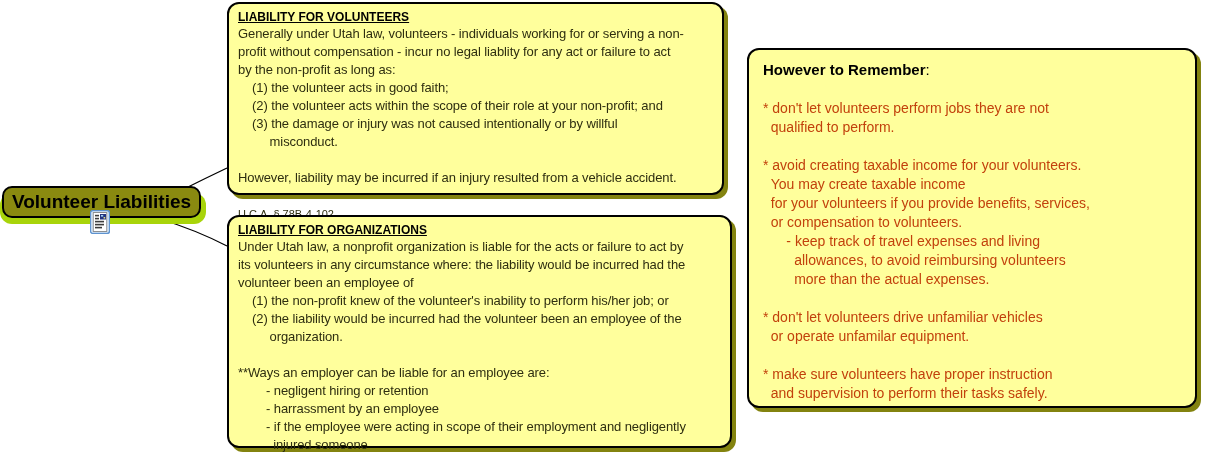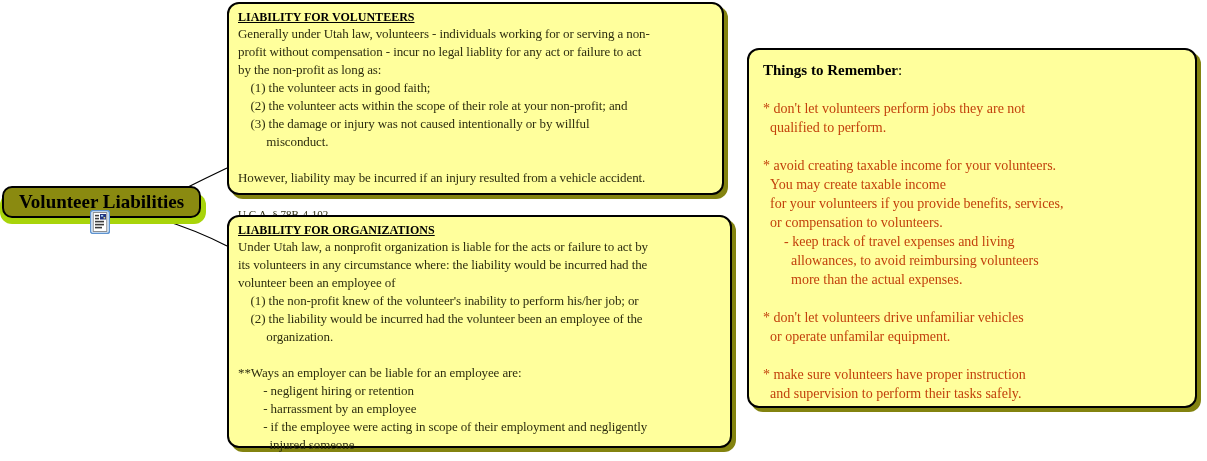--- a/index.html
+++ b/index.html
@@ -1,21 +1,21 @@
 <!DOCTYPE html>
 <html style="--root-fill: #8a8a10; --root-glow: #a8d40a; --box-fill: #ffff9c; --box-border: #000000; --box-shadow: #83830f; --connector: #000000;"><head>
 <meta charset="utf-8">
 <style>
   html, body { margin: 0; padding: 0; background: #ffffff; }
   .canvas {
     position: relative;
     width: 1207px;
     height: 461px;
     background: #ffffff;
-    font-family: Liberation Serif, serif;
+    font-family: Liberation Sans, sans-serif;
     overflow: hidden;
   }
 
   svg.connectors { position: absolute; left: 0; top: 0; }
   svg.connectors path {
     fill: none;
     stroke: var(--connector, #000);
     stroke-width: 1.3;
   }
 
@@ -114,21 +114,21 @@
 
 **Ways an employer can be liable for an employee are:
         - negligent hiring or retention
         - harrassment by an employee
         - if the employee were acting in scope of their employment and negligently
           injured someone</div>
     <div class="box-citation">U.C.A. § 78B-4-103</div>
   </div>
 
   <div class="ybox" id="box-reminders">
-    <div class="rem-title-line"><span class="rem-title">Things to Remember</span><span class="rem-colon">:</span></div>
+    <div class="rem-title-line"><span class="rem-title">However to Remember</span><span class="rem-colon">:</span></div>
     <div class="rem-body">* don't let volunteers perform jobs they are not
   qualified to perform.
 
 * avoid creating taxable income for your volunteers.
   You may create taxable income
   for your volunteers if you provide benefits, services,
   or compensation to volunteers.
       - keep track of travel expenses and living
         allowances, to avoid reimbursing volunteers
         more than the actual expenses.

